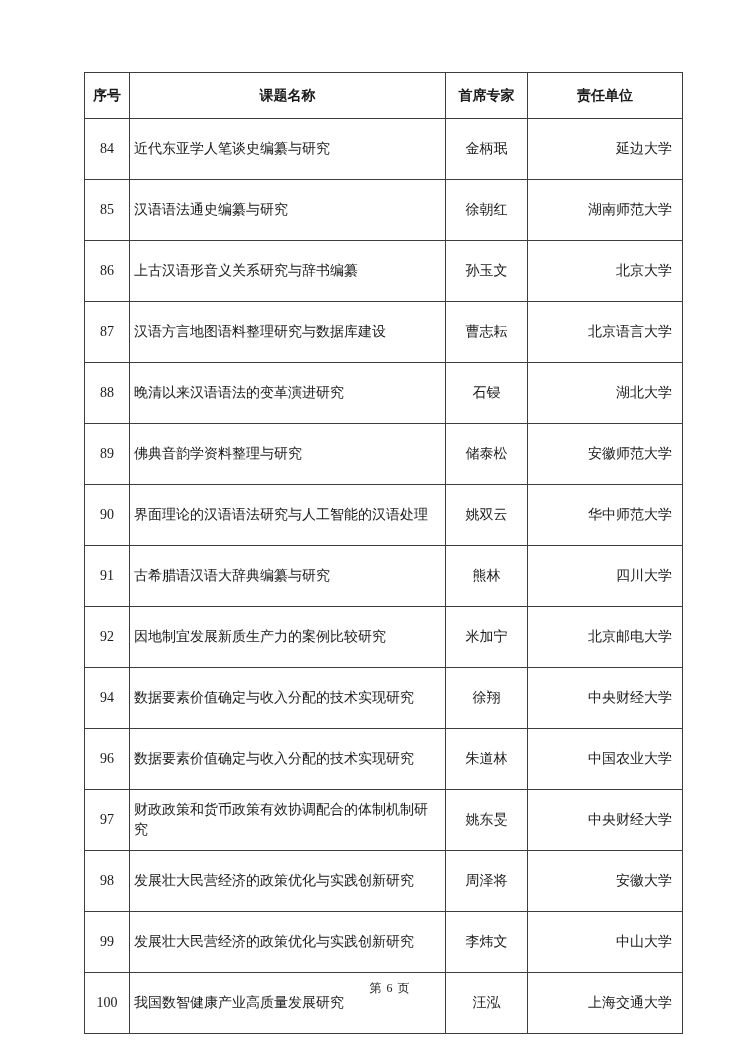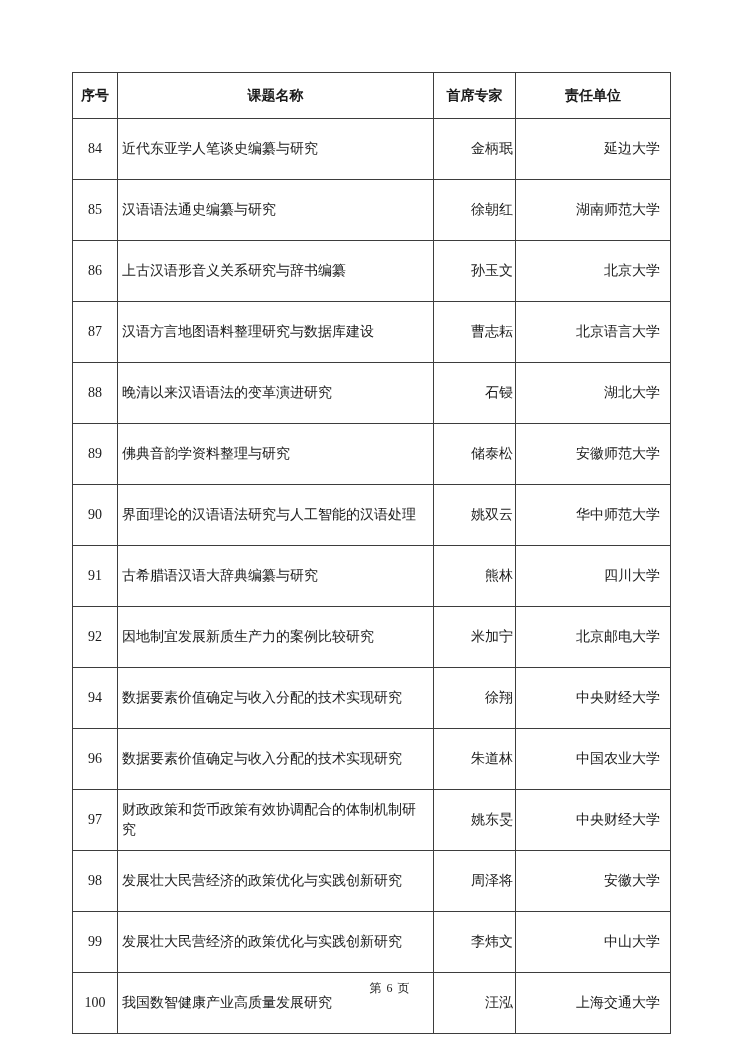--- a/index.html
+++ b/index.html
@@ -17,21 +17,21 @@
   }
   .page {
     position: absolute;
     left: 0; top: 0;
     width: 744px;
     height: 1053px;
     background: #ffffff;
   }
   table.doc-table {
     position: absolute;
-    left: 72px;
+    left: 84px;
     top: 72px;
     width: 598px;
     border-collapse: collapse;
     table-layout: fixed;
     border-radius: 27px;
   }
   table.doc-table col.c-no     { width: 45px;  }
   table.doc-table col.c-title  { width: 316px; }
   table.doc-table col.c-expert { width: 82px;  }
   table.doc-table col.c-unit   { width: 155px; }
@@ -57,21 +57,21 @@
   }
   td.cell-no {
     text-align: center;
     padding: 2px 2px;
   }
   td.cell-title {
     text-align: left;
     padding: 2px 8px 2px 4px;
   }
   td.cell-expert {
-    text-align: right;
+    text-align: center;
     padding: 2px 2px;
   }
   td.cell-unit {
     text-align: right;
     padding: 8px 10px;
   }
   .page-footer {
     position: absolute;
     left: 18px;
     top: 980px;

